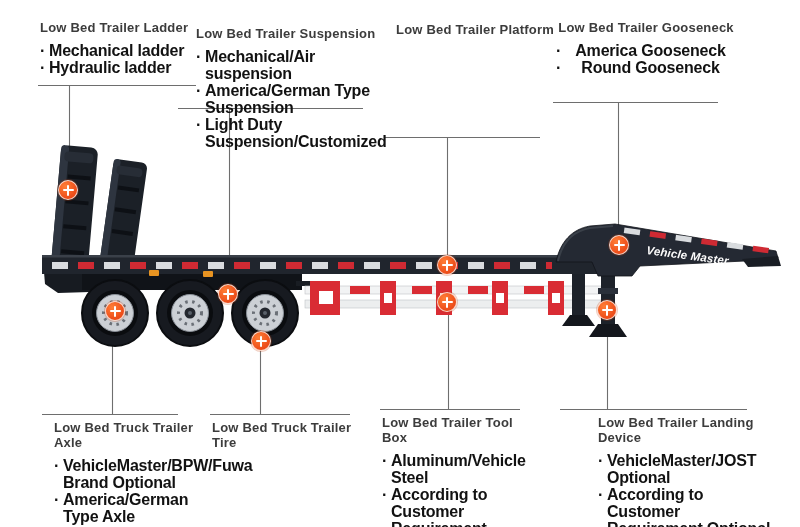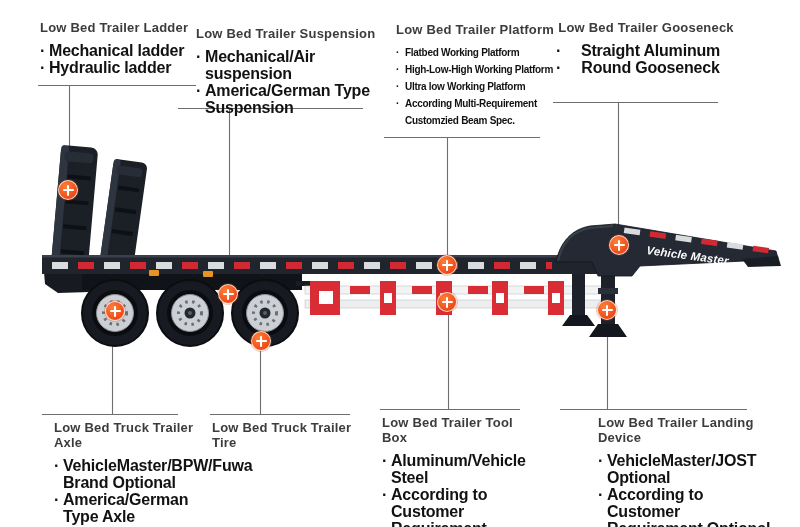--- a/index.html
+++ b/index.html
@@ -185,37 +185,32 @@
       <li>Mechanical ladder</li>
       <li>Hydraulic ladder</li>
     </ul>
   </div>
 
   <div class="callout" style="left:196px;top:26px;width:195px;">
     <div class="title">Low Bed Trailer Suspension</div>
     <ul>
       <li>Mechanical/Air suspension</li>
       <li>America/German Type Suspension</li>
+      <li>Light Duty Suspension/Customized</li>
     </ul>
   </div>
 
   <div class="callout small" style="left:396px;top:22px;width:162px;">
     <div class="title">Low Bed Trailer Platform</div>
-    <ul>
-      <li>Flatbed Working Platform</li>
-      <li>High-Low-High Working Platform</li>
-      <li>Ultra low Working Platform</li>
-      <li>According Multi-Requirement Customzied Beam Spec.</li>
-    </ul>
   </div>
 
   <div class="callout" style="left:556px;top:20px;width:180px;text-align:center;">
     <div class="title">Low Bed Trailer Gooseneck</div>
     <ul>
-      <li>Straight Aluminum</li>
+      <li>America Gooseneck</li>
       <li>Round Gooseneck</li>
     </ul>
   </div>
 
   <div class="callout" style="left:54px;top:420px;width:146px;">
     <div class="title">Low Bed Truck Trailer Axle</div>
     <ul>
       <li>VehicleMaster/BPW/Fuwa Brand Optional</li>
       <li>America/German Type Axle</li>
       <li>Customized</li>

